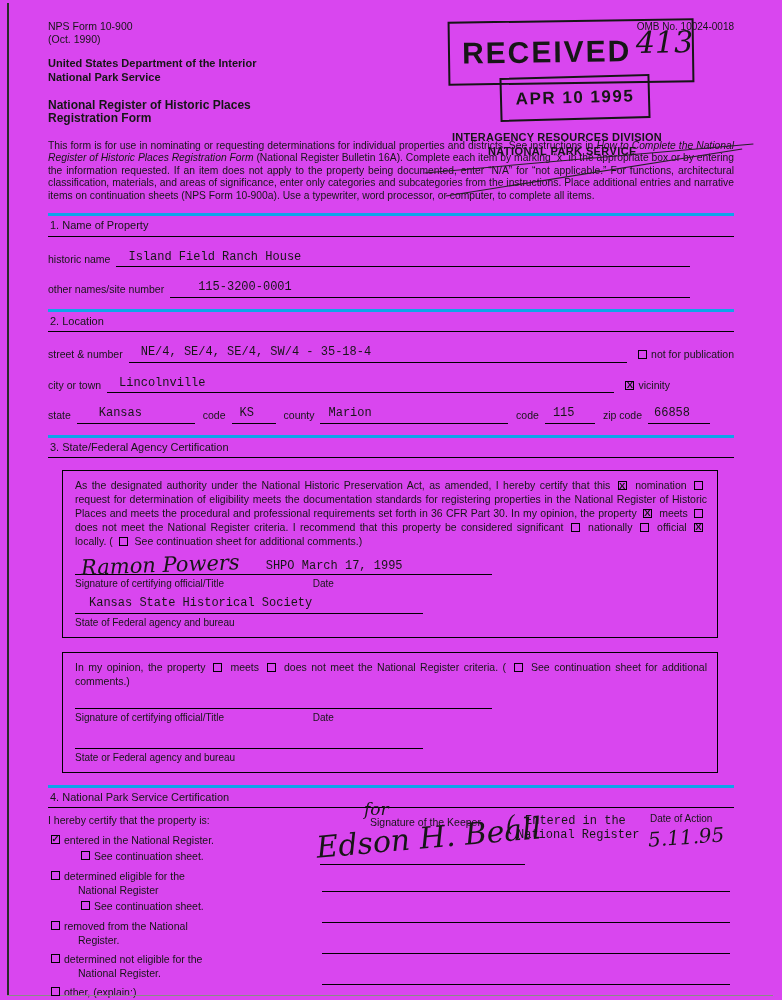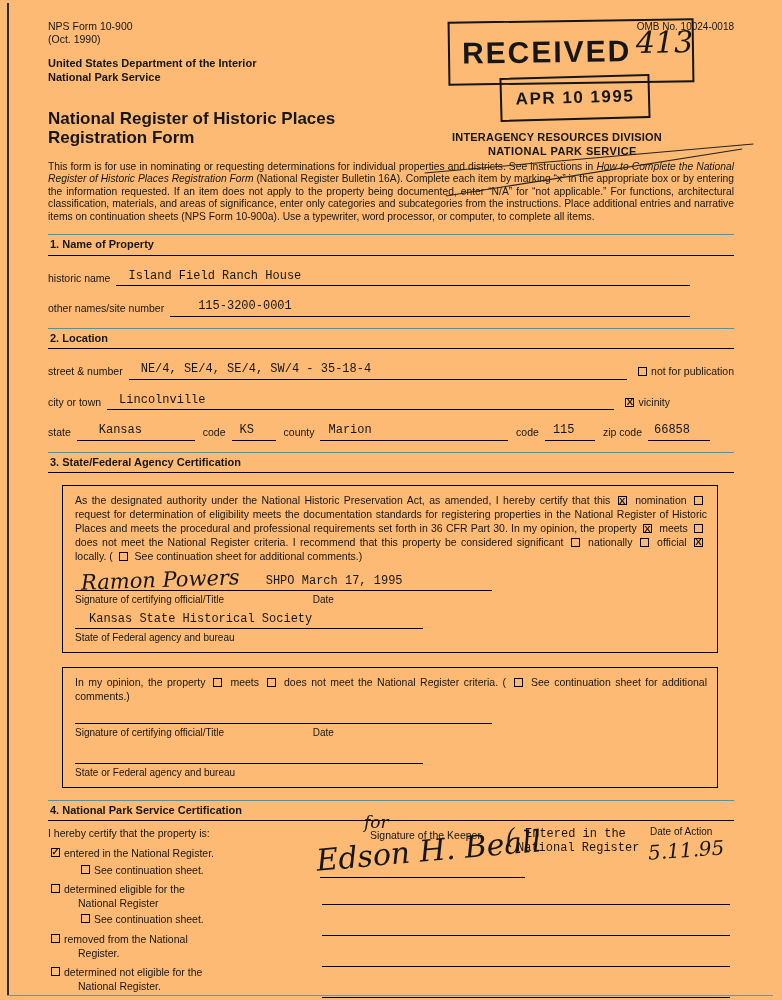--- a/index.html
+++ b/index.html
@@ -1,18 +1,18 @@
 <!DOCTYPE html>
 <html><head>
 <meta charset="utf-8">
 <style>
   * { box-sizing: border-box; margin: 0; padding: 0; }
   html,body { width: 782px; height: 1000px; }
   body { background:#d8d8d4; font-family:"Liberation Sans", sans-serif; color:#161616; }
-  .page { position:relative; width:782px; height:1000px; background:#fdba74; overflow:hidden;
+  .page { position:relative; width:782px; height:1000px; background:#d946ef; overflow:hidden;
           padding:20px 48px 0 48px; font-size:10.5px; line-height:1.3; }
   .edgeL { position:absolute; left:7px; top:3px; height:992px; width:1.5px; background:#2b2b2b; }
   .edgeB { position:absolute; left:7px; bottom:4px; width:766px; height:1px; background:#8a8a86; }
 
   
   .topline { display:flex; justify-content:space-between; }
   .topline .tl-left div { line-height:1.2; }
   .omb { font-size:10px; white-space:nowrap; }
 
   
@@ -26,25 +26,25 @@
   .stamp-div { position:absolute; left:12px; top:114px; font-weight:bold; font-size:11px; letter-spacing:0.2px; white-space:nowrap; }
   .stamp-svc { position:absolute; left:48px; top:128px; font-weight:bold; font-size:11px; letter-spacing:0.4px; white-space:nowrap; }
   .pen { position:absolute; border-top:1.5px solid #222; height:0; }
   .pen1 { left:-16px; top:142px; width:330px; transform:rotate(-5deg); }
   .pen2 { left:4px;  top:156px; width:300px; transform:rotate(-9deg); }
 
   .hand { font-family:"DejaVu Serif", serif; font-style:italic; }
   .type { font-family:"Liberation Mono", monospace; font-size:12px; white-space:nowrap; }
 
   .dept { margin-top:12px; font-weight:bold; font-size:11px; line-height:1.25; }
-  .title { margin-top:24px; font-weight:bold; font-size:17px; line-height:1.12; }
+  .title { margin-top:14px; font-weight:bold; font-size:12px; line-height:1.12; }
   .instructions { margin-top:14px; text-align:justify; font-size:10.3px; line-height:1.22; }
 
-  .shead { margin-top:11px; border-top:1px solid #0ea5e9; border-bottom:1.5px solid #000;
-           padding:2px 0 3px 2px; font-weight:bold; font-size:11px; }
+  .shead { margin-top:11px; border-top:3px solid #0ea5e9; border-bottom:1.5px solid #000;
+           padding:2px 0 3px 2px; font-weight:normal; font-size:11px; }
 
   .frow { display:flex; align-items:flex-end; margin-top:13px; }
   .frow .lbl { white-space:nowrap; padding-right:6px; padding-bottom:1px; }
   .fill { flex:1; border-bottom:1px solid #000; position:relative; padding:0 4px 1px 12px; }
   .fill.fx { flex:none; }
   .endlbl { white-space:nowrap; padding-left:8px; padding-bottom:1px; }
 
   .cbx { display:inline-block; width:9px; height:9px; border:1px solid #000; position:relative;
          vertical-align:-1px; margin:0 4px 0 3px; flex:none; }
   .cbx .mark { position:absolute; left:50%; top:50%; transform:translate(-50%,-55%);

